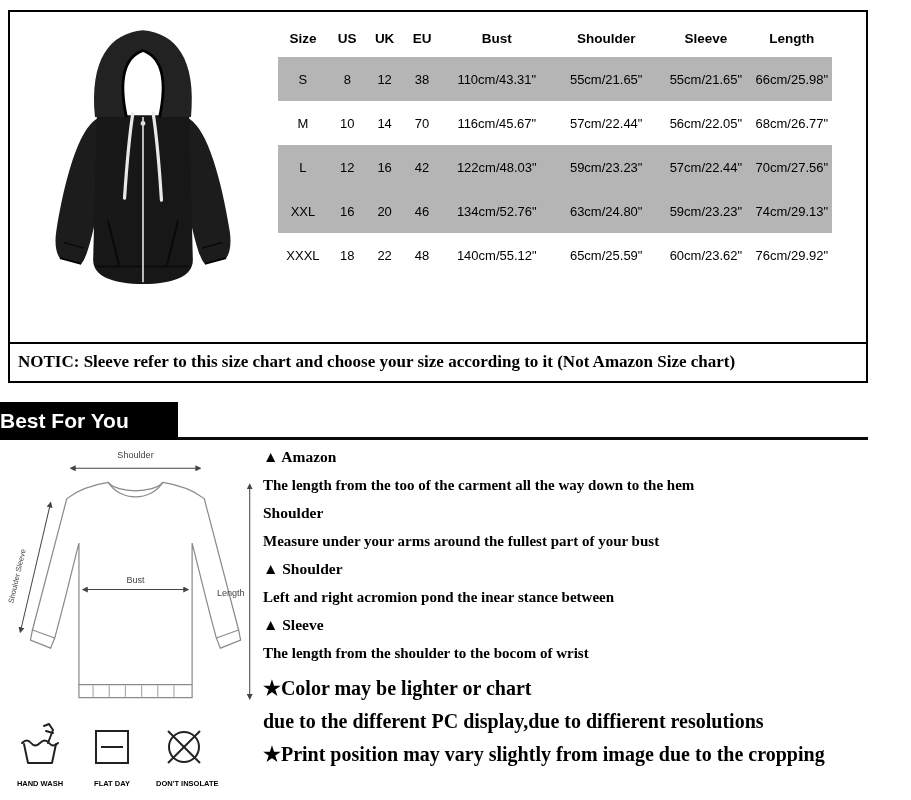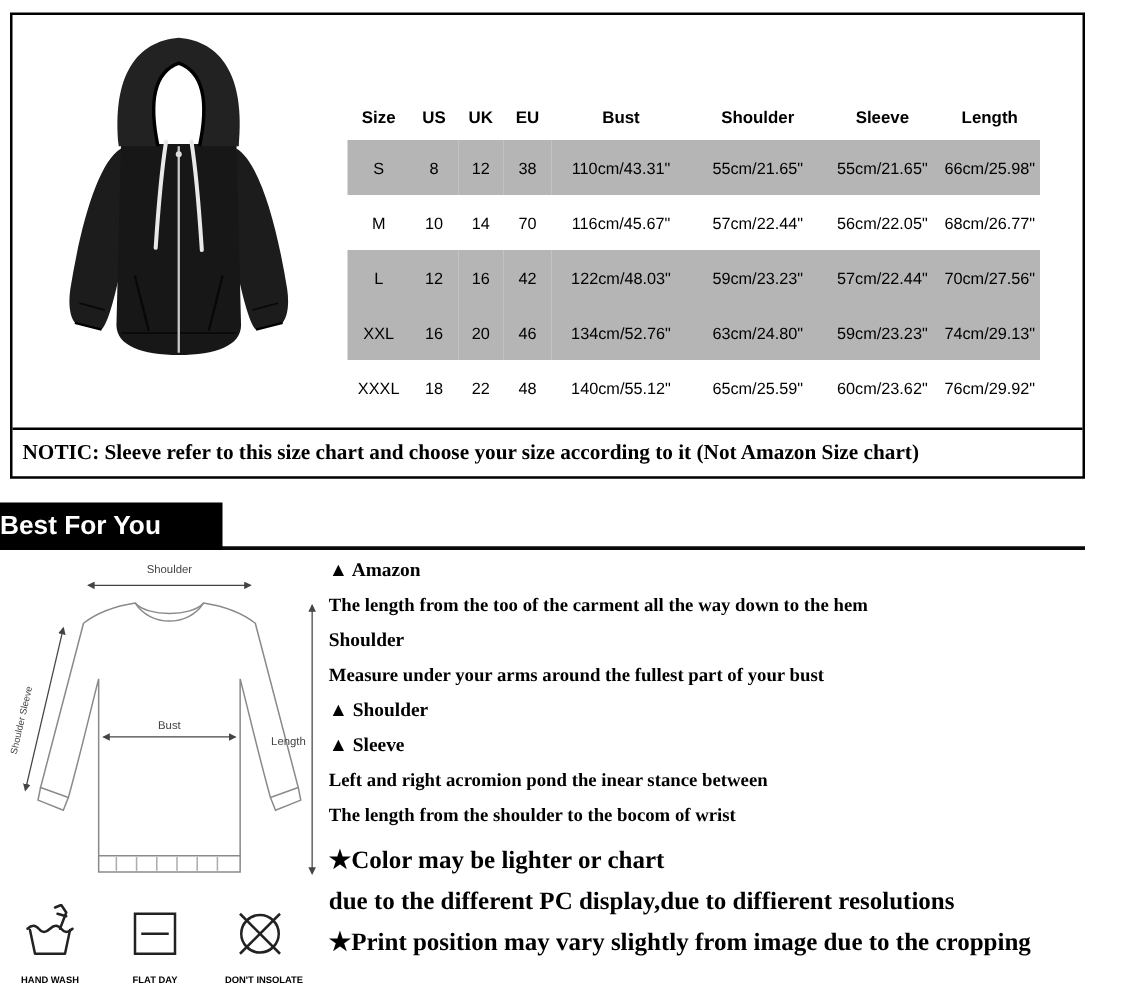--- a/index.html
+++ b/index.html
@@ -2,21 +2,21 @@
 <html><head>
 <meta charset="utf-8">
 <style>
   html,body{margin:0;padding:0;}
   body{
     width:911px;height:800px;position:relative;background:#fff;
     font-family:"Liberation Sans",sans-serif;color:#000;overflow:hidden;
   }
   
   .size-box{position:absolute;left:8px;top:10px;width:856px;border:2px solid #000;background:#fff;}
-  .size-box-main{display:flex;align-items:flex-end;}
+  .size-box-main{display:flex;align-items:flex-start;}
   .product-photo{width:266px;display:flex;align-items:center;justify-content:center;padding:6px 0;}
   .table-wrap{flex:1;padding:8px 34px 10px 2px;}
   table.size-table{border-collapse:collapse;width:100%;text-align:center;font-size:13px;}
   table.size-table th{font-weight:bold;font-size:13.5px;padding:11px 3px;background:#fff;}
   table.size-table td{padding:14.5px 3px;}
   tr.gray{background:#b5b5b5;}
   .notice-strip{border-top:2px solid #000;padding:8px 6px 9px 8px;
     font-family:"Liberation Serif",serif;font-weight:bold;font-size:17px;white-space:nowrap;}
   
   .banner{position:absolute;left:0;top:402px;width:178px;height:38px;background:#000;color:#fff;
@@ -24,21 +24,21 @@
   .divider{position:absolute;left:0;top:437px;width:868px;height:3px;background:#0a0a0a;z-index:1;}
   
   .measure-diagram{position:absolute;left:4px;top:440px;}
   
   .guide{position:absolute;left:263px;top:443px;width:620px;font-family:"Liberation Serif",serif;font-weight:bold;}
   .g-line{height:28px;line-height:28px;font-size:15px;white-space:nowrap;}
   .g-head{font-size:15.5px;}
   .warnings{margin-top:5px;}
   .w-line{font-size:20px;line-height:33px;white-space:nowrap;}
   
-  .care-row{position:absolute;left:12px;top:723px;display:flex;gap:28px;}
+  .care-row{position:absolute;left:12px;top:723px;display:flex;gap:16px;}
   .care-item{width:56px;text-align:center;}
   .care-item svg{display:block;margin:0 auto;}
   .care-label{margin-top:10px;font-size:7.5px;font-weight:bold;white-space:nowrap;letter-spacing:0;}
 </style>
 </head>
 <body>
 
 <div class="size-box">
   <div class="size-box-main">
 
@@ -187,22 +187,22 @@
     <text transform="translate(9,162) rotate(-77)" font-size="7.5" fill="#444">Shoulder Sleeve</text>
   </svg>
 </div>
 
 <div class="guide">
   <div class="g-line g-head">▲ Amazon</div>
   <div class="g-line">The length from the too of the carment all the way down to the hem</div>
   <div class="g-line g-head">Shoulder</div>
   <div class="g-line">Measure under your arms around the fullest part of your bust</div>
   <div class="g-line g-head">▲ Shoulder</div>
+  <div class="g-line">Left and right acromion pond the inear stance between</div>
   <div class="g-line g-head">▲ Sleeve</div>
-  <div class="g-line">Left and right acromion pond the inear stance between</div>
   <div class="g-line">The length from the shoulder to the bocom of wrist</div>
 
   <div class="warnings">
     <div class="w-line">★Color may be lighter or chart</div>
     <div class="w-line">due to the different PC display,due to diffierent resolutions</div>
     <div class="w-line">★Print position may vary slightly from image due to the cropping</div>
   </div>
 </div>
 
 <div class="care-row">

